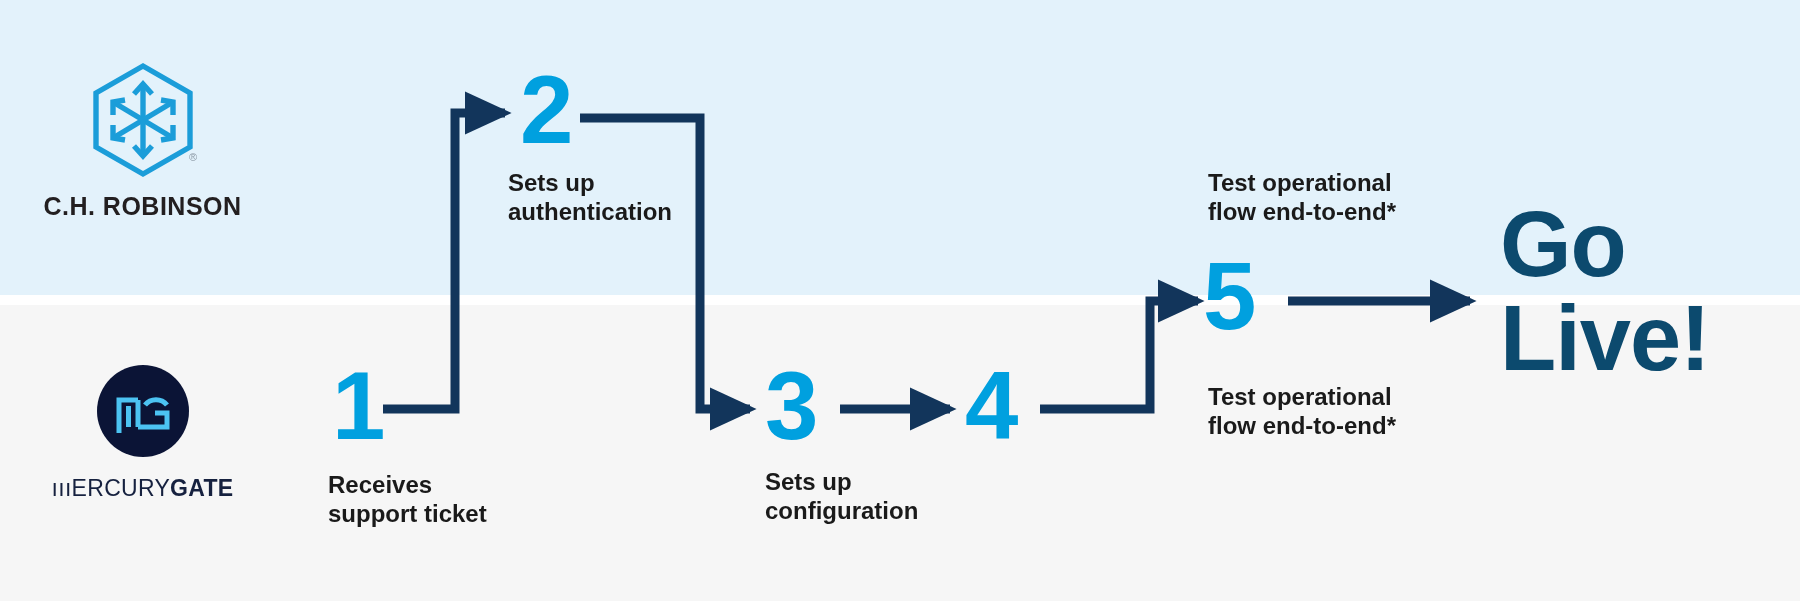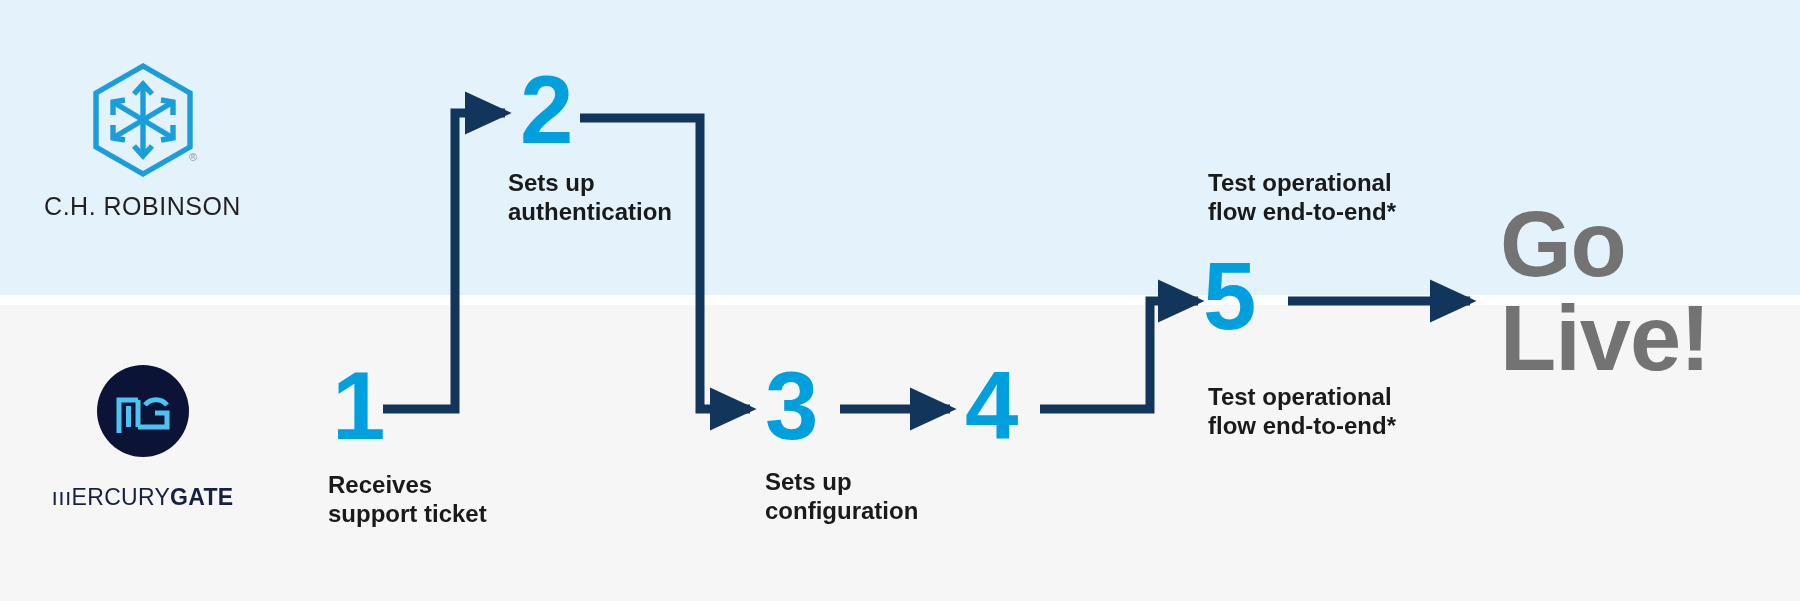--- a/index.html
+++ b/index.html
@@ -41,34 +41,34 @@
   .logo-block {
     position: absolute;
     text-align: center;
   }
   #chr-logo-block { left: 40px; top: 60px; width: 205px; }
   #mg-logo-block  { left: 40px; top: 365px; width: 205px; }
 
   .chr-wordmark {
     margin-top: 8px;
     font-size: 25px;
-    font-weight: normal;
+    font-weight: bold;
     letter-spacing: 0.5px;
     color: #231f20;
     font-family: "Liberation Sans", sans-serif;
   }
   .mg-circle {
     width: 92px; height: 92px;
     border-radius: 50%;
     background: #0b1436;
     margin: 0 auto;
     position: relative;
   }
   .mg-wordmark {
-    margin-top: 27px;
+    margin-top: 18px;
     font-size: 23px;
     color: #16213f;
     letter-spacing: 0.3px;
     white-space: nowrap;
   }
   .mg-wordmark .light { font-weight: normal; }
   .mg-wordmark .bold  { font-weight: bold; }
 
   
   .step-num {
@@ -87,21 +87,21 @@
     color: #1a1a1a;
     line-height: 1.22;
     white-space: pre-line;
   }
   
   #go-live {
     position: absolute;
     left: 1500px; top: 198px;
     font-size: 92px;
     font-weight: bold;
-    color: #737373;
+    color: #0c4a6e;
     line-height: 1.02;
     letter-spacing: -1px;
     text-align: left;
     white-space: pre-line;
   }
   
   #footnote {
     position: absolute;
     left: 1378px; top: 551px;
     font-size: 20px;

